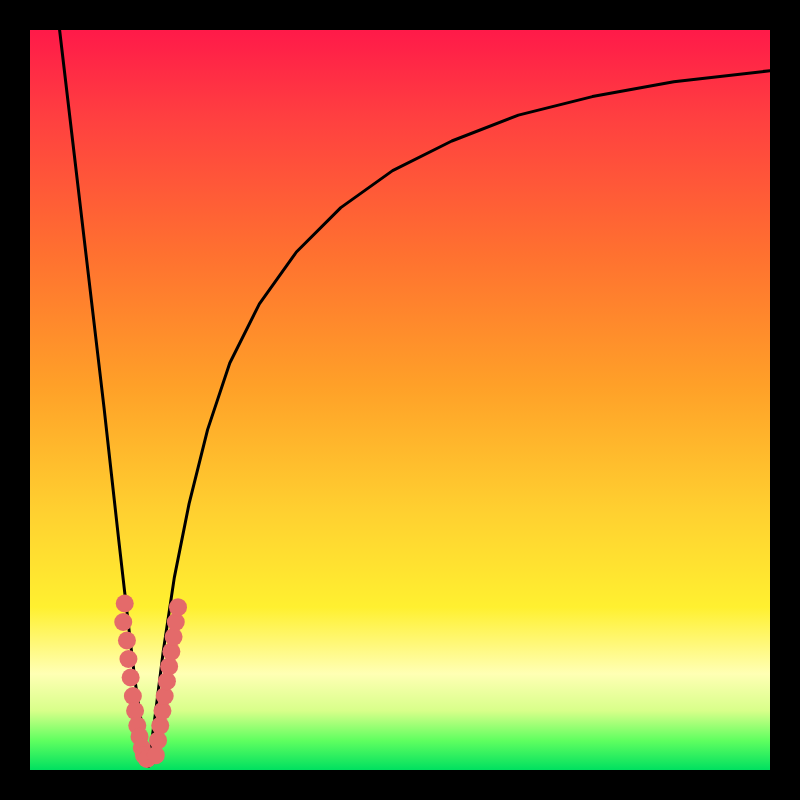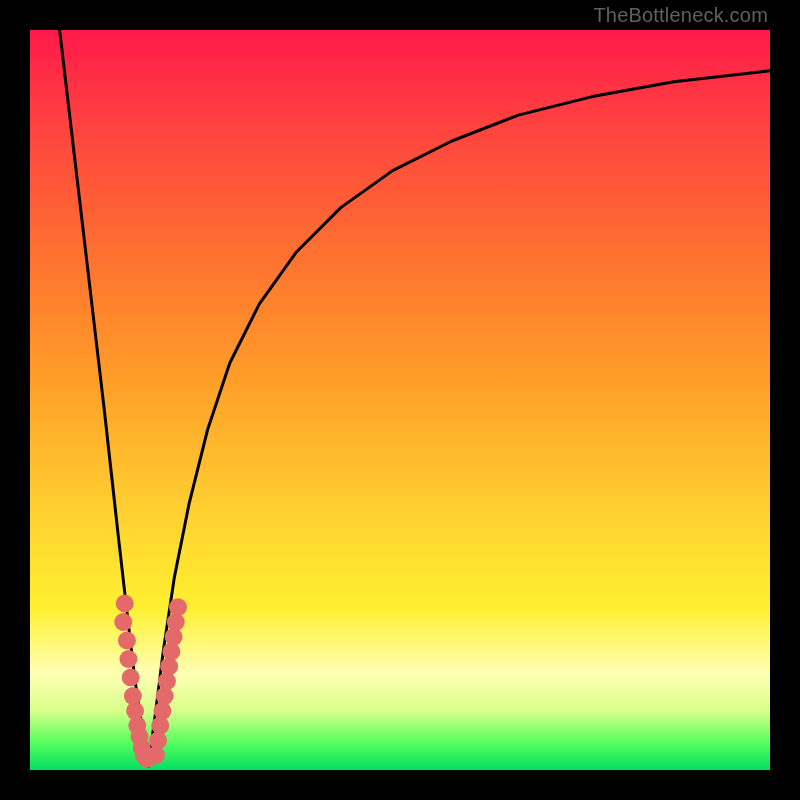--- a/index.html
+++ b/index.html
@@ -60,21 +60,20 @@
     font-weight: 500;
     letter-spacing: 0.2px;
     user-select: none;
   }
 </style>
 </head>
 <body>
 
 <div class="frame">
 
-  <div class="watermark">TheBottleneck.com</div>
 
   <div class="plot-area">
     <div class="gradient-bg"></div>
 
     <svg class="curves" viewBox="0 0 740 740" preserveAspectRatio="none">
       <g id="series-lines">
           <path d="M29.60 0.00 L44.40 125.80 L59.20 251.60 L74.00 377.40 L81.40 444.00 L88.80 510.60 L94.72 562.40 L100.64 614.20 L105.08 651.20 L109.52 680.80 L113.22 703.00 L116.18 721.50 L118.40 736.30" fill="none" stroke="#000" stroke-width="3" stroke-linecap="round" stroke-linejoin="round"></path>
           <path d="M118.40 736.30 L125.80 680.80 L133.20 621.60 L144.30 547.60 L159.10 473.60 L177.60 399.60 L199.80 333.00 L229.40 273.80 L266.40 222.00 L310.80 177.60 L362.60 140.60 L421.80 111.00 L488.40 85.10 L562.40 66.60 L643.80 51.80 L740.00 40.70" fill="none" stroke="#000" stroke-width="3" stroke-linecap="round" stroke-linejoin="round"></path>
         </g>
       <g id="scatter-dots">

